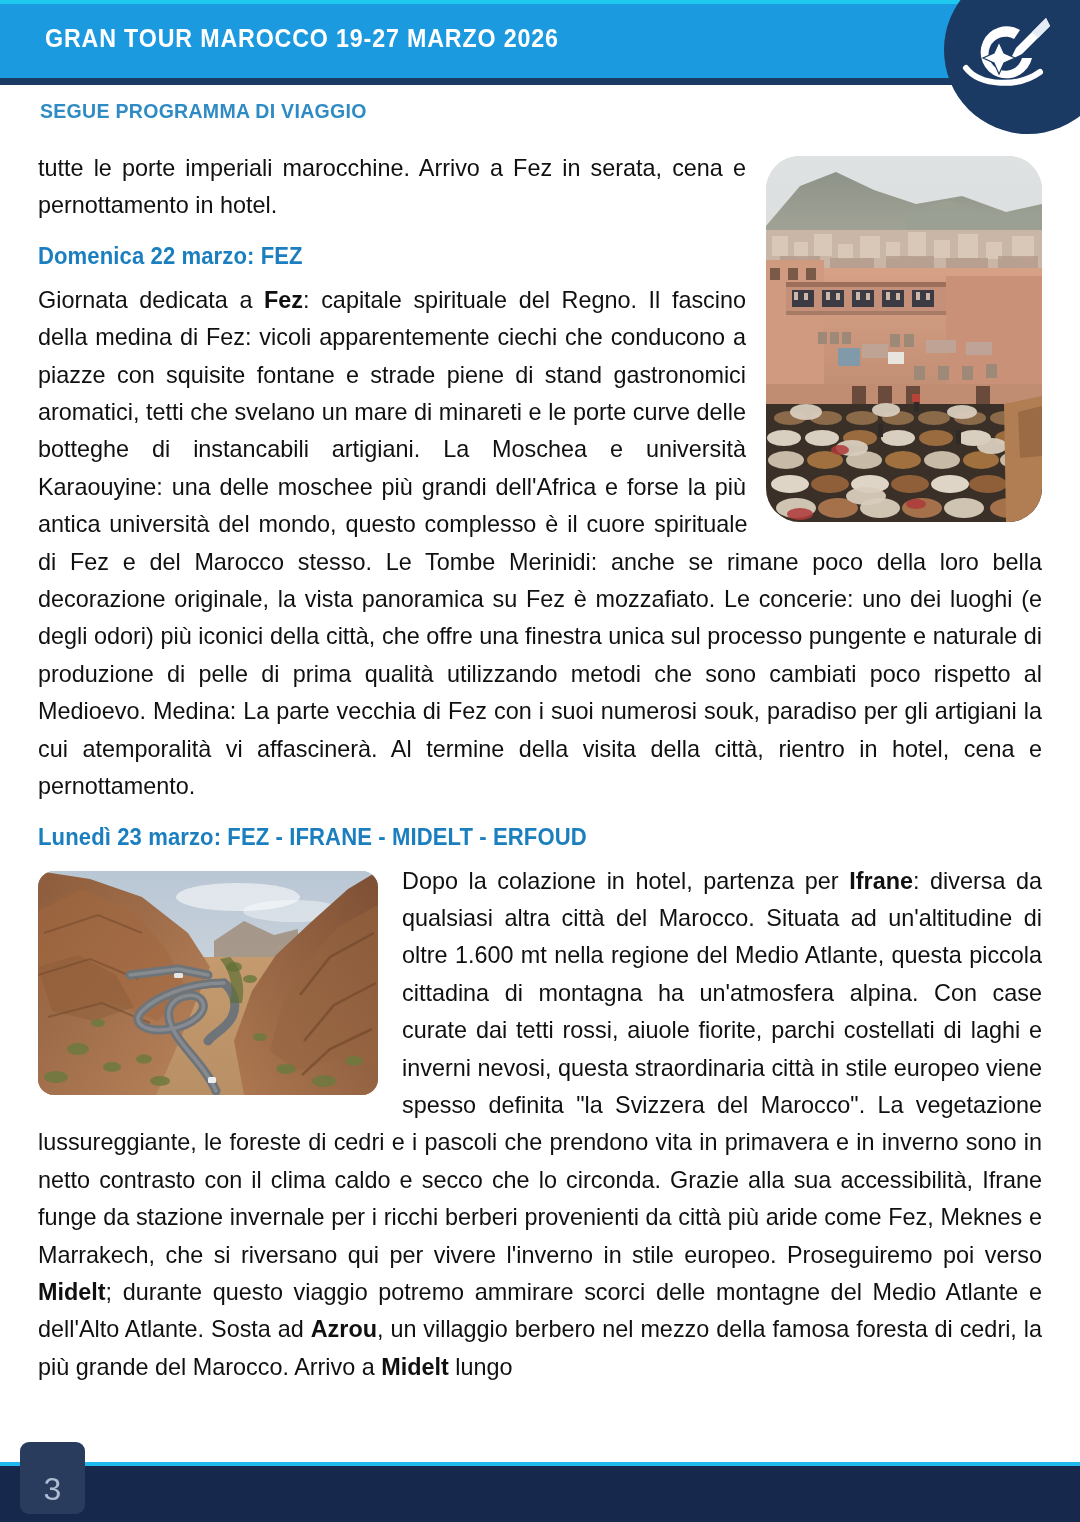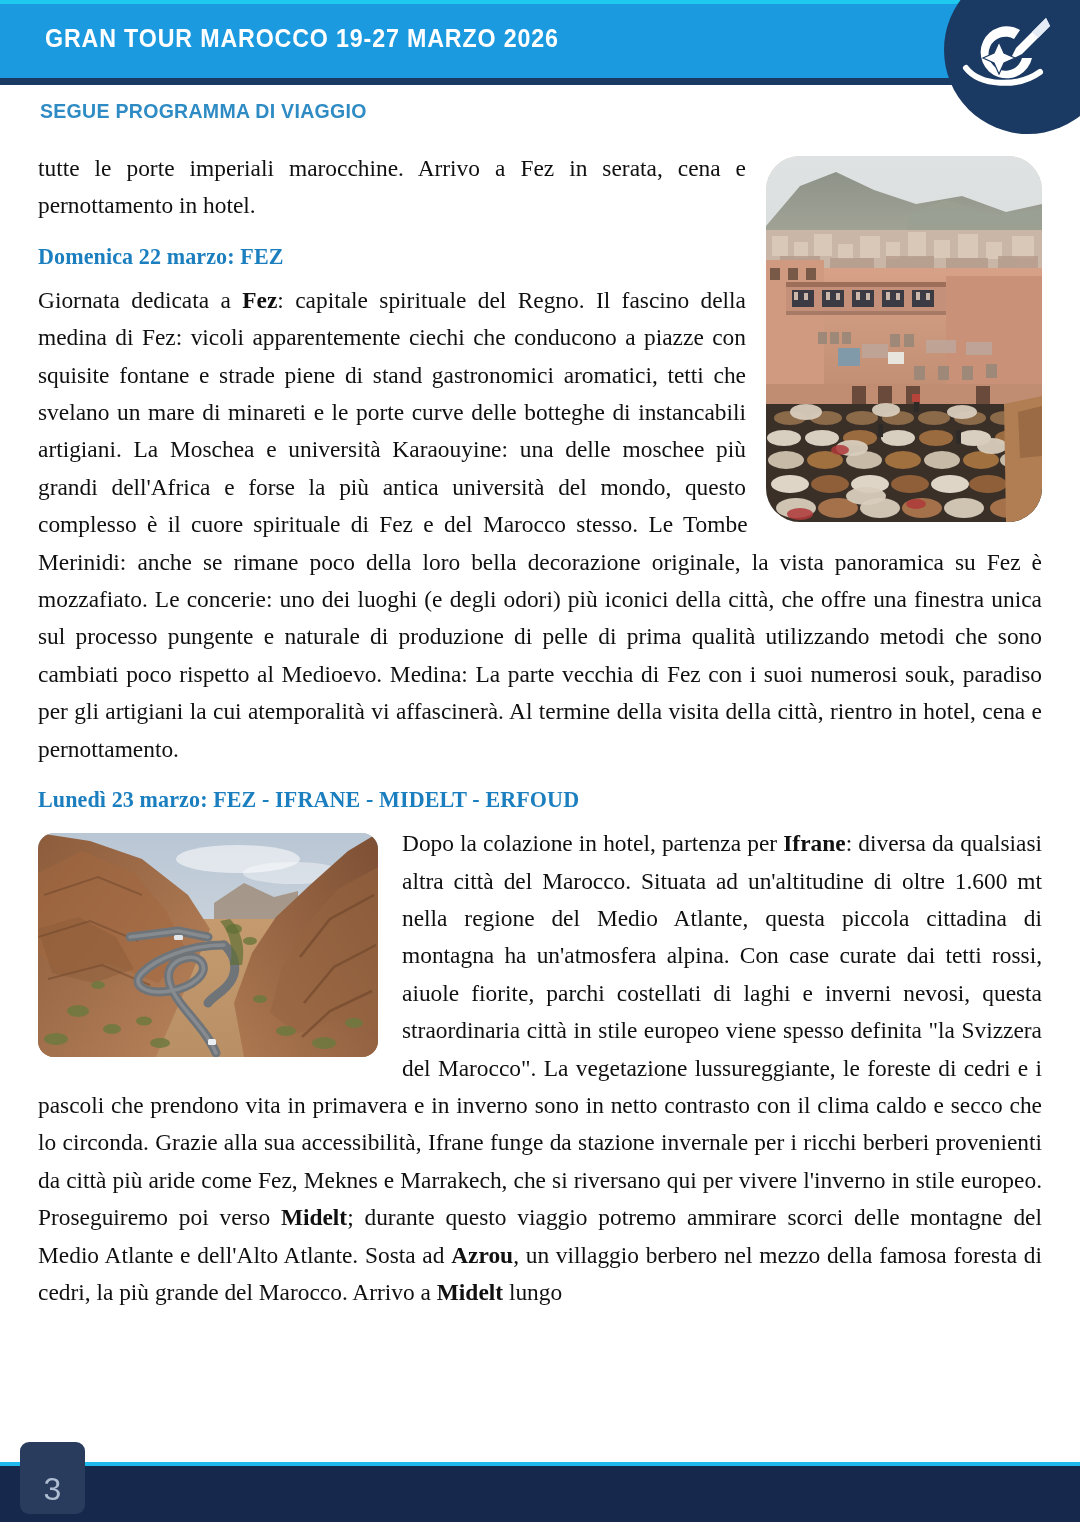--- a/index.html
+++ b/index.html
@@ -94,21 +94,20 @@
     position: absolute;
     top: 150px;
     left: 38px;
     width: 1004px;
     height: 1280px;
     font-size: 23.4px;
     line-height: 37.4px;
     text-align: justify;
     text-justify: inter-word;
     hyphens: manual;
-    font-family: Liberation Serif, serif;
   }
   .content p {
     margin: 0 0 0 0;
   }
 
   .day-heading {
     color: #1b7fbf;
     font-weight: 700;
     font-size: 23px;
     line-height: 37px;

